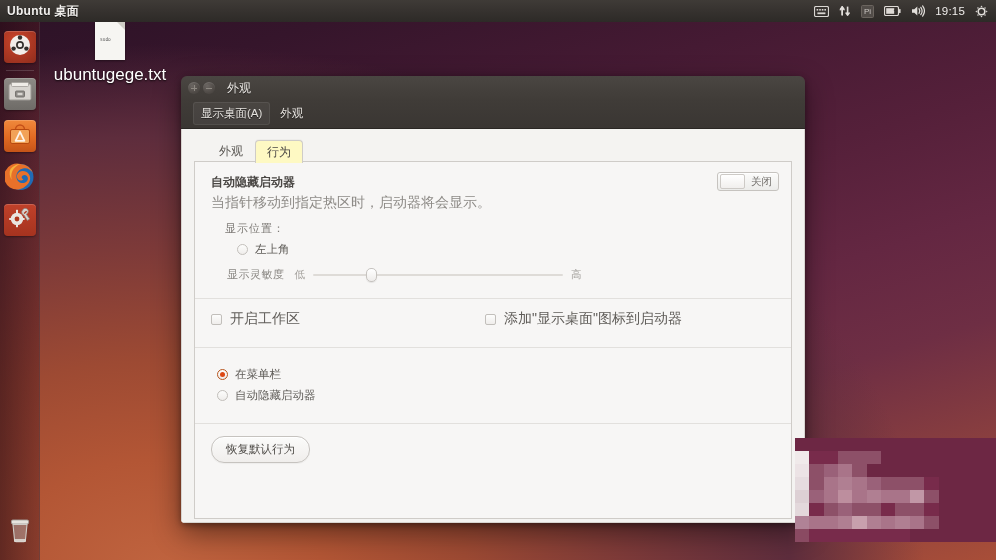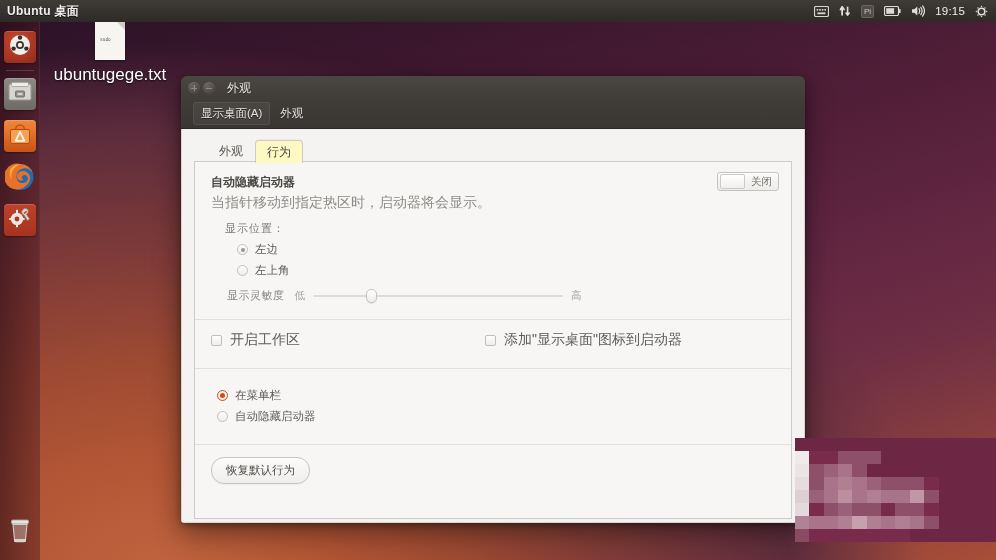--- a/index.html
+++ b/index.html
@@ -456,24 +456,20 @@
         <div class="sec-desc">当指针移动到指定热区时，启动器将会显示。</div>
 
         <div class="toggle">
           <div class="toggle-knob"></div>
           <div class="toggle-lbl">关闭</div>
         </div>
 
         <div class="sub">
           <div class="sub-label">显示位置：</div>
 
-          <div class="radio-row">
-            <div class="radio sel-gray"></div>
-            <div class="radio-lbl">左边</div>
-          </div>
 
           <div class="radio-row">
             <div class="radio"></div>
             <div class="radio-lbl">左上角</div>
           </div>
 
           <div class="slider-row">
             <div class="sl-name">显示灵敏度</div>
             <div class="sl-end">低</div>
             <div class="sl-track-wrap">

